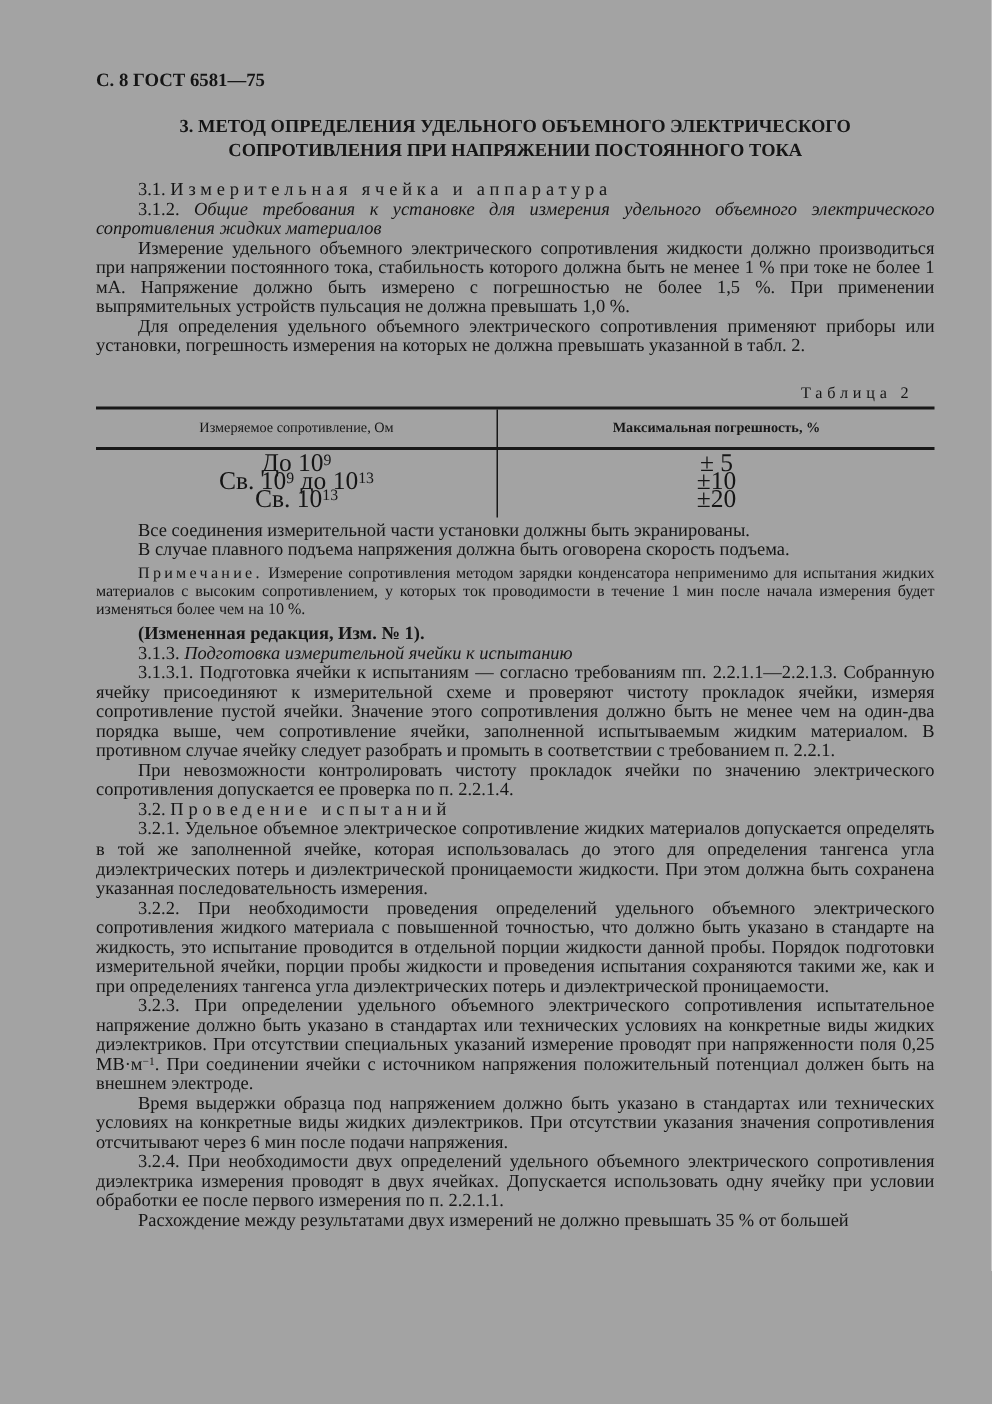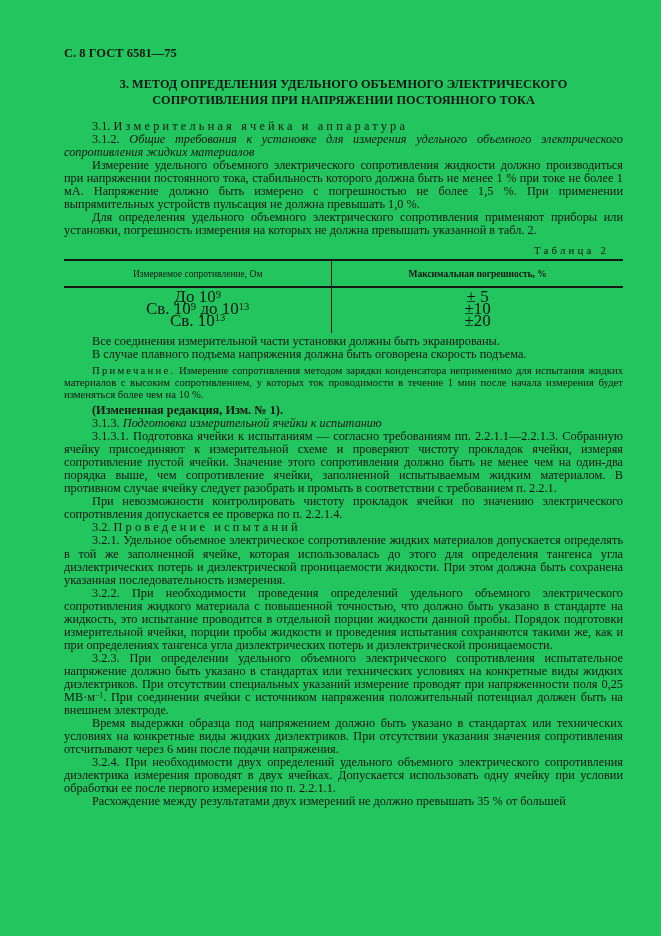--- a/index.html
+++ b/index.html
@@ -1,35 +1,35 @@
 <!DOCTYPE html>
 <html lang="ru"><head>
 <meta charset="utf-8">
 <style>
   html,body{margin:0;padding:0;background:#ffffff;}
   body{width:661px;height:936px;overflow:hidden;}
   .page{
     width:661px;height:936px;box-sizing:border-box;
     padding:46px 38px 0 64px;
-    background:#22c55e;color:#151515;
+    background:#a3a3a3;color:#151515;
     font-family:"Liberation Serif","DejaVu Serif",serif;
   }
   .hdr{font-weight:bold;font-size:12.5px;line-height:14px;}
   .title{
     text-align:center;font-weight:bold;font-size:12.3px;line-height:16px;
     margin-top:16px;
   }
   .body{margin-top:12px;font-size:12.3px;line-height:13.05px;text-align:justify;}
   .p{margin:0;text-indent:28px;}
   .sp{letter-spacing:3.2px;}
   .it{font-style:italic;}
   .bold{font-weight:bold;}
   .note{font-size:10.7px;line-height:11.9px;margin:4px 0 2px;text-indent:28px;}
   .note-label{letter-spacing:2.2px;}
-  .tbl-label{font-size:10.8px;letter-spacing:2.6px;text-align:right;padding-right:14px;margin-top:7px;text-indent:0;line-height:12px;}
+  .tbl-label{font-size:10.8px;letter-spacing:2.6px;text-align:right;padding-right:14px;margin-top:19px;text-indent:0;line-height:12px;}
   .tbl{border-top:2px solid #181818;margin-top:3px;}
   .tbl-head{display:flex;border-bottom:2px solid #181818;text-align:center;font-size:9.5px;line-height:10px;}
   .th1{width:48%;border-right:1px solid #181818;padding:8px 4px 7px;box-sizing:border-box;}
   .th2{flex:1;padding:8px 4px 7px;font-weight:bold;}
   .tbl-body{display:flex;text-align:center;font-size:17px;line-height:11.6px;}
   .tb1{width:48%;border-right:1px solid #181818;padding:3px 0 7px;box-sizing:border-box;}
   .tb2{flex:1;padding:3px 0 7px;}
   .after-tbl{margin-top:2px;}
   .mt3{margin-top:3px;}
   sup{font-size:0.62em;line-height:0;position:relative;top:-0.42em;vertical-align:baseline;letter-spacing:0;}

